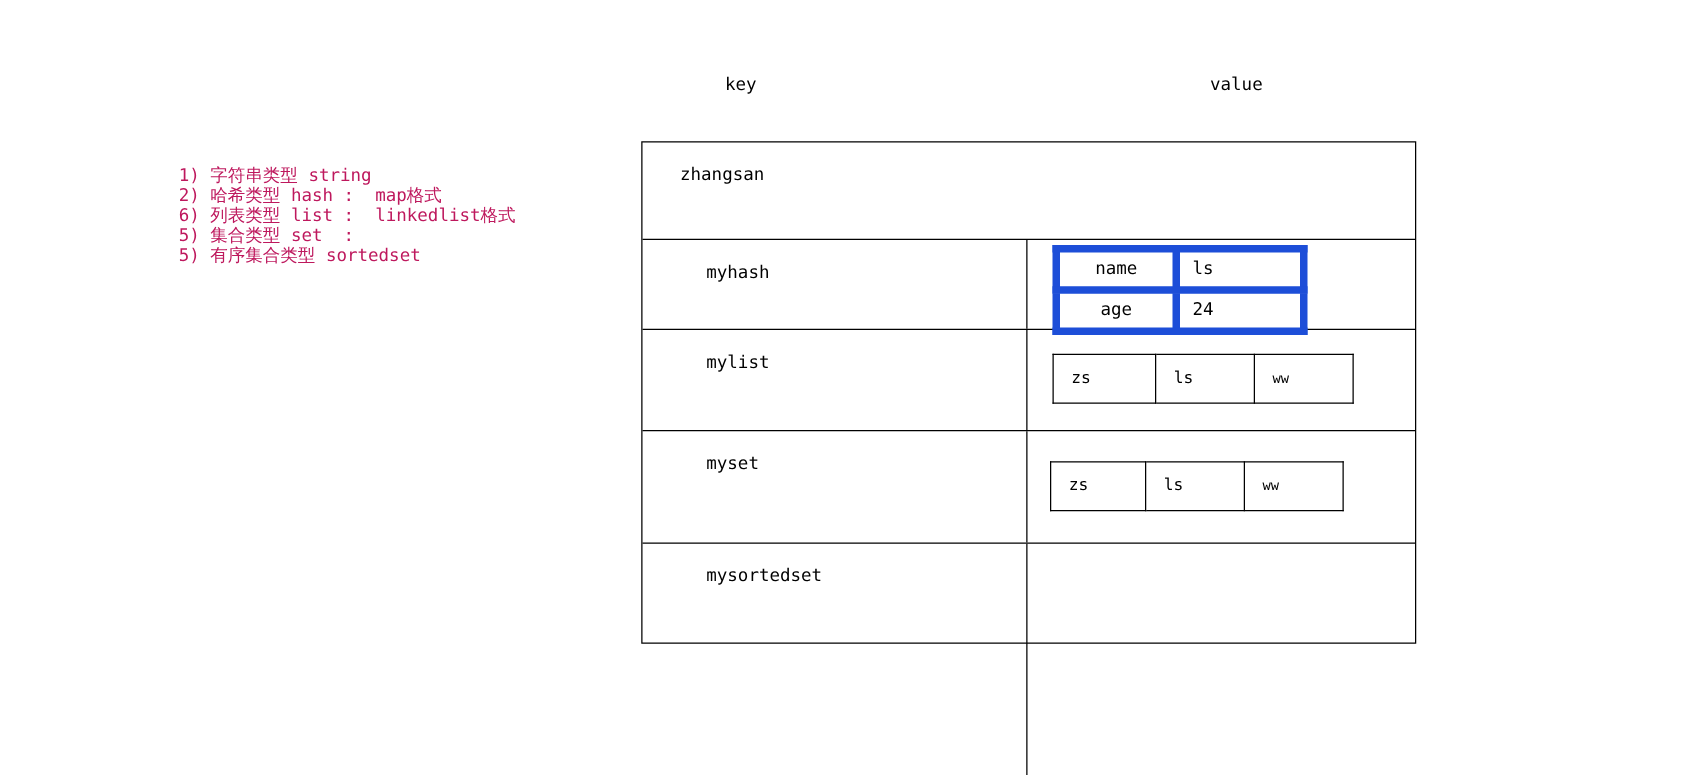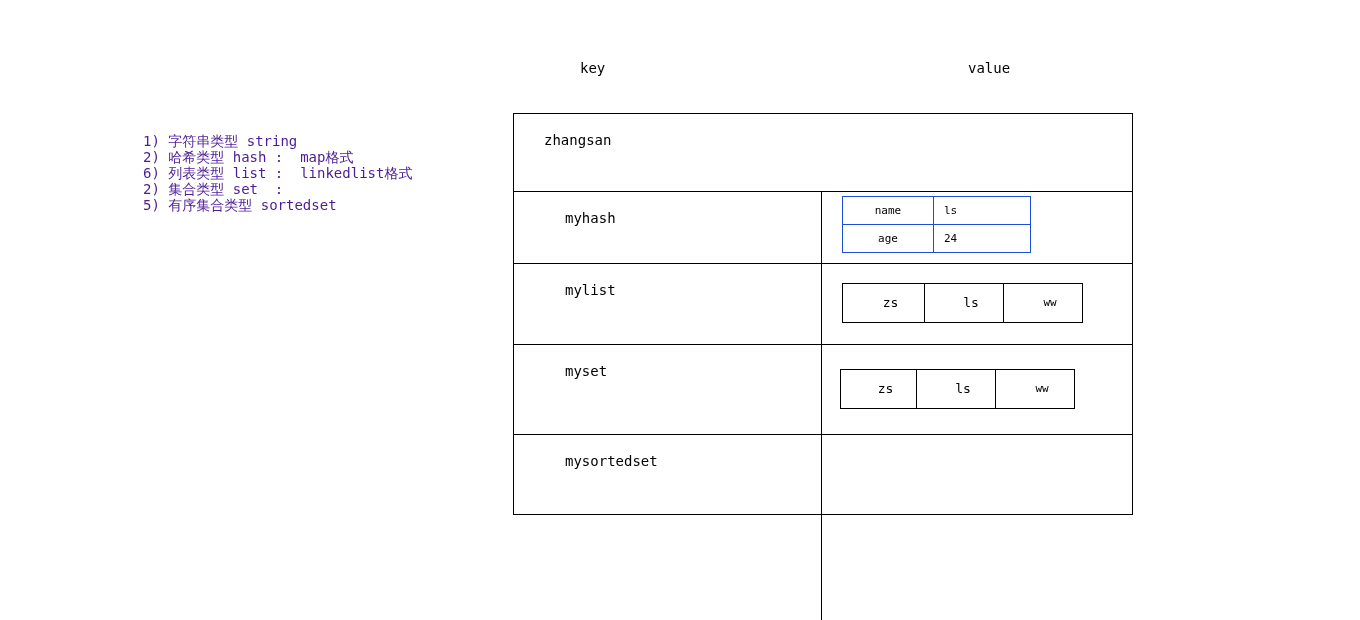--- a/index.html
+++ b/index.html
@@ -21,21 +21,21 @@
     position: absolute;
     left: 143px;
     top: 133px;
     width: 330px;
   }
   #notes-list .note-line {
     font-family: "DejaVu Sans Mono", "Liberation Mono", monospace;
     font-size: 14px;
     line-height: 16px;
     white-space: pre;
-    color: #4c1d95;
+    color: #be185d;
   }
 
   
   .col-header {
     position: absolute;
     font-size: 14px;
     line-height: 16px;
     white-space: pre;
     margin-left: 12px;
   }
@@ -100,35 +100,34 @@
   }
 
   
   .hash-table {
     position: absolute;
     left: 20px;
     top: 4px;
     border-collapse: collapse;
   }
   .hash-table td {
-    border: 1px solid #1d4ed8;
+    border: 6px solid #1d4ed8;
     height: 27px;
-    font-size: 11px;
+    font-size: 14px;
     padding: 0 8px;
     white-space: pre;
     line-height: 27px;
   }
   .hash-table td.hash-field { width: 74px; text-align: center; }
   .hash-table td.hash-val   { width: 78px; text-align: left; padding-left: 10px; }
 
   
   .seq-table {
     position: absolute;
     border-collapse: collapse;
-    text-align: center;
   }
   .seq-table td {
     border: 1px solid #000;
     height: 38px;
     font-size: 13px;
     white-space: pre;
     line-height: 38px;
     padding: 0 0 0 14px;
     box-sizing: border-box;
   }
@@ -147,21 +146,21 @@
   .seq-sortedset td:nth-child(2) { width: 79px; }
   .seq-sortedset td:nth-child(3) { width: 79px; font-size: 11px; }
 </style>
 </head>
 <body>
 
 <div id="notes-list">
   <div class="note-line">1) 字符串类型 string</div>
   <div class="note-line">2) 哈希类型 hash :  map格式</div>
   <div class="note-line">6) 列表类型 list :  linkedlist格式</div>
-  <div class="note-line">2) 集合类型 set  :</div>
+  <div class="note-line">5) 集合类型 set  :</div>
   <div class="note-line">5) 有序集合类型 sortedset</div>
 </div>
 
 <div class="col-header" id="header-key">key</div>
 <div class="col-header" id="header-value">value</div>
 
 <div id="main-table">
 
   <div class="row row-h1">
     <div class="cell-value">

